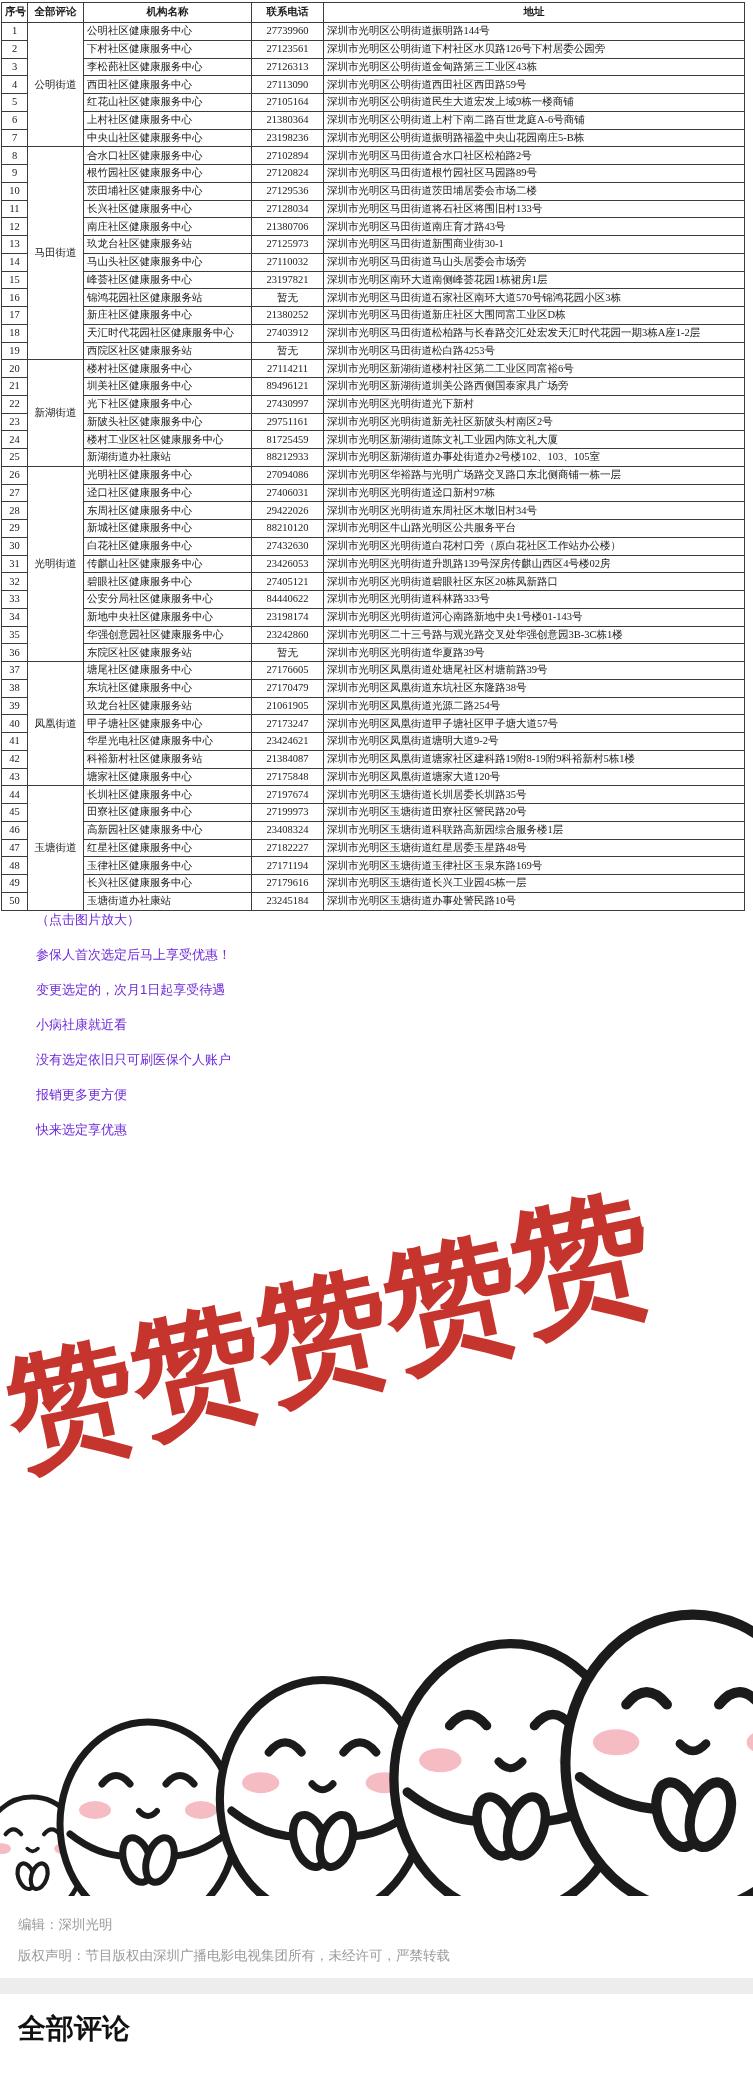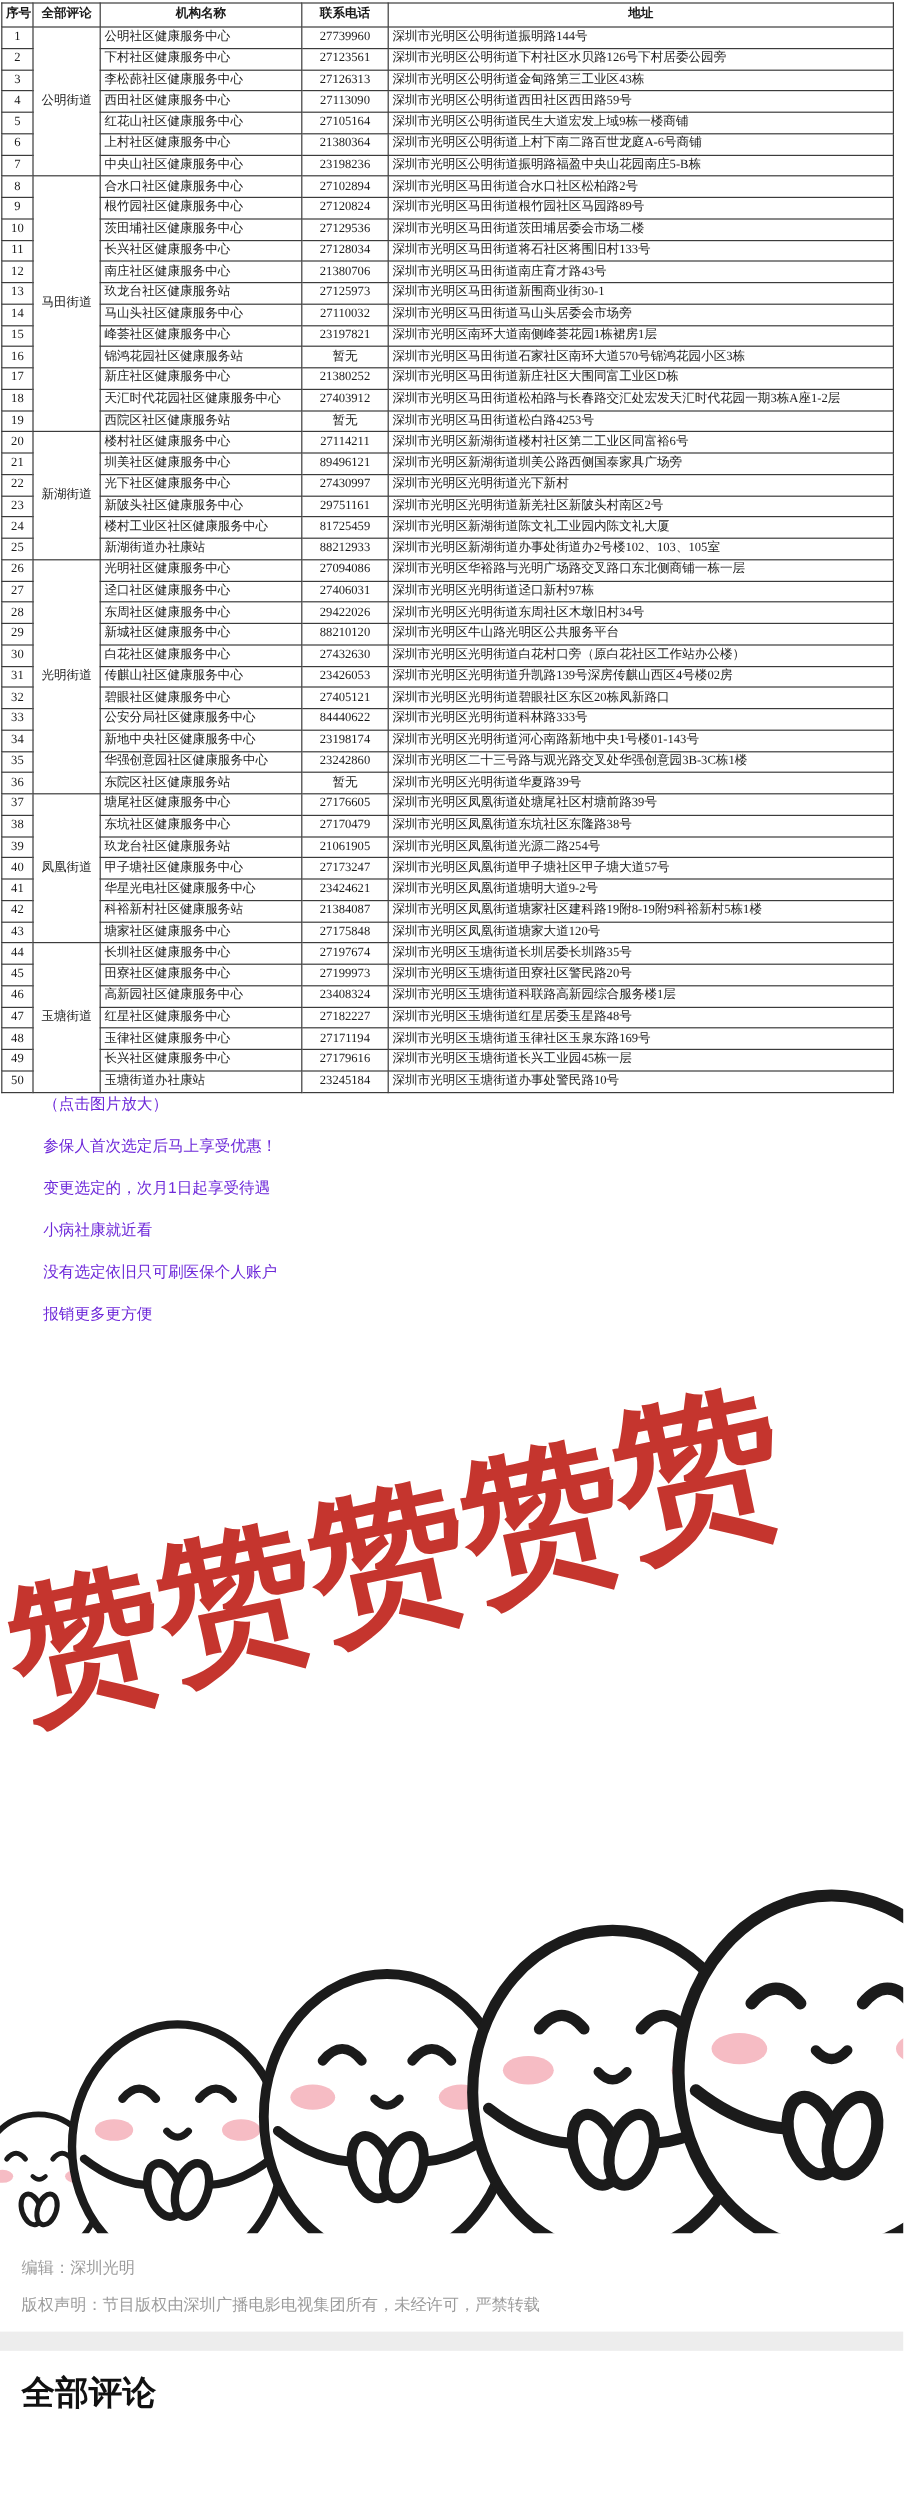--- a/index.html
+++ b/index.html
@@ -389,20 +389,21 @@
       </tbody>
   </table>
 
   <div class="art-text">
     <p class="click-hint">（点击图片放大）</p>
     <p>参保人首次选定后马上享受优惠！</p>
     <p>变更选定的，次月1日起享受待遇</p>
     <p>小病社康就近看</p>
     <p>没有选定依旧只可刷医保个人账户</p>
     <p>报销更多更方便</p>
+    <p>快来选定享优惠</p>
   </div>
 
   <div class="illustration">
     <div>
         <span class="stamp-char s0" style="color: rgb(197, 53, 46);">赞</span>
         <span class="stamp-char s1" style="color: rgb(197, 53, 46);">赞</span>
         <span class="stamp-char s2" style="color: rgb(197, 53, 46);">赞</span>
         <span class="stamp-char s3" style="color: rgb(197, 53, 46);">赞</span>
         <span class="stamp-char s4" style="color: rgb(197, 53, 46);">赞</span>
       </div>

